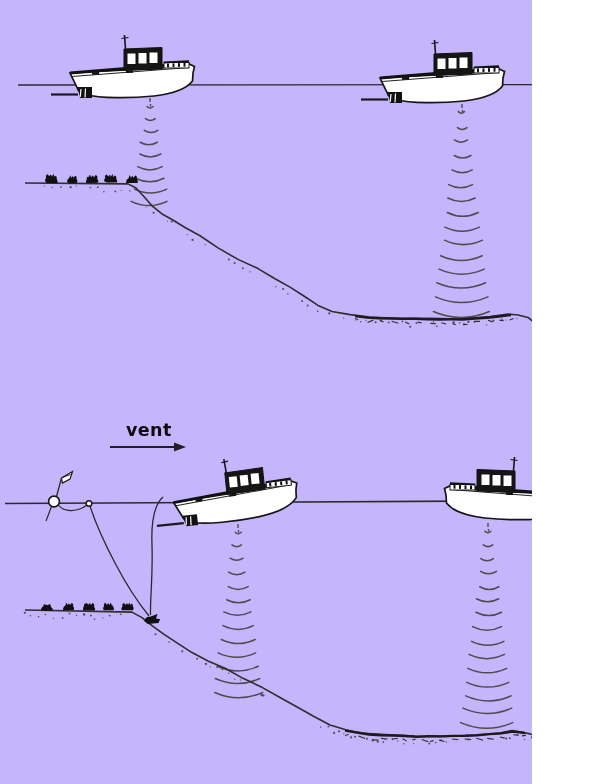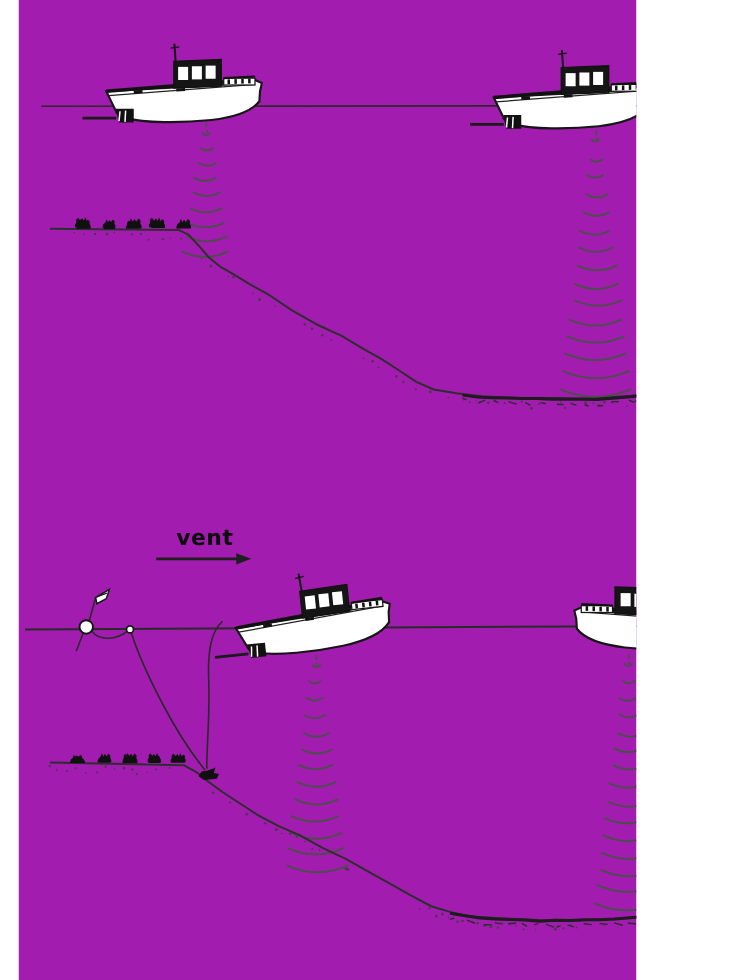--- a/index.html
+++ b/index.html
@@ -1,17 +1,17 @@
 <!DOCTYPE html>
 <html><head>
 <meta charset="utf-8">
 <style>
   html,body{margin:0;padding:0;background:#ffffff;}
   body{font-family:"DejaVu Sans", sans-serif;}
-  .stage{width:494px;height:784px;background:#a21caf;overflow:hidden;position:relative;margin-left:15px;}
+  .stage{width:532px;height:784px;background:#c4b5fd;overflow:hidden;position:relative;}
   svg{display:block;}
   .ink-line{fill:none;stroke:#2a2a2a;}
   .wind-text{font-family:"DejaVu Sans", sans-serif;font-weight:bold;font-size:17.5px;fill:#0d0d0d;letter-spacing:.4px;}
 </style>
 </head>
 <body>
 
 <div class="stage">
 <svg id="scene" width="600" height="784" viewBox="0 0 600 784">
   <defs>

